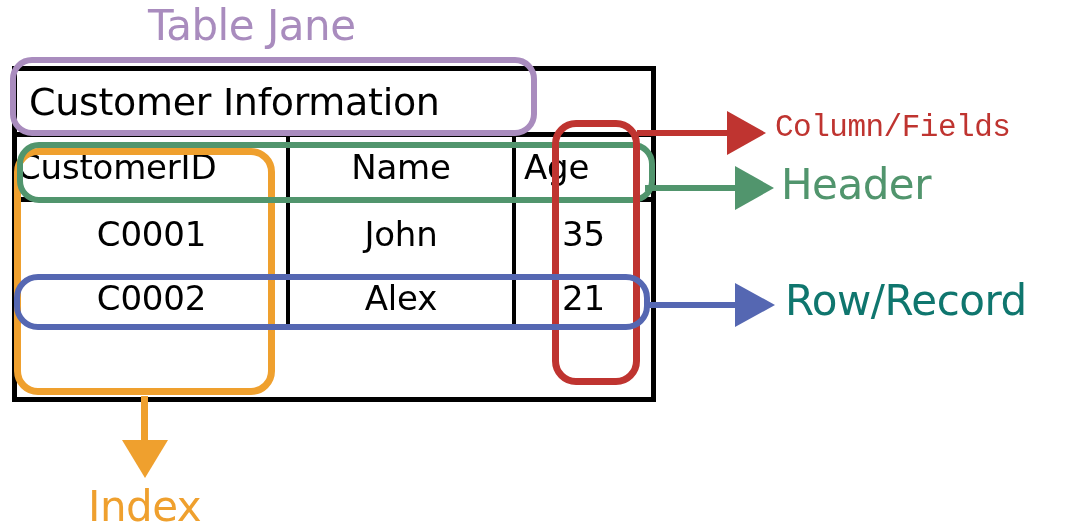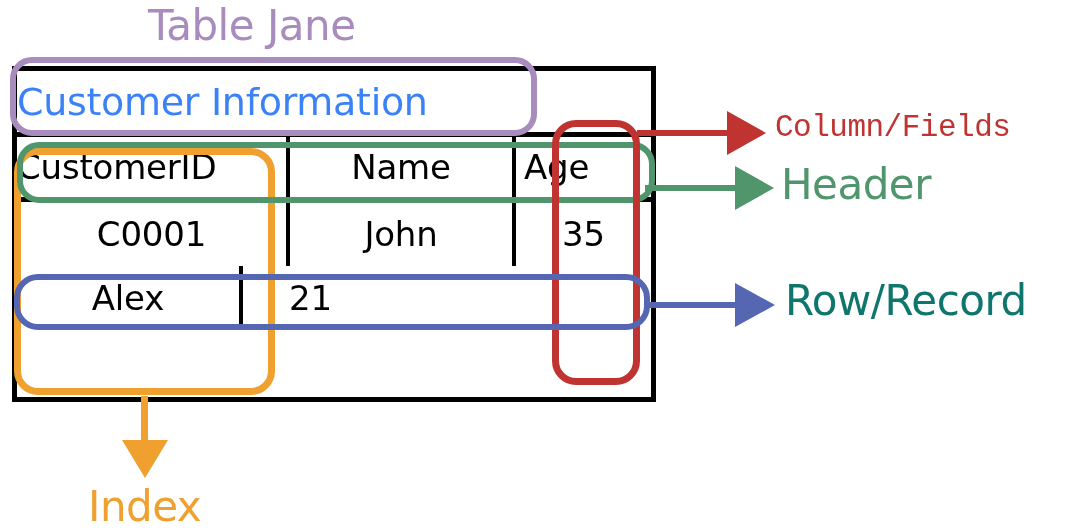--- a/index.html
+++ b/index.html
@@ -46,24 +46,24 @@
     left: 0;
     top: 0;
     width: 100%;
     height: 66px;
     border-bottom: 5px solid #000000;
     box-sizing: border-box;
     display: flex;
     align-items: center;
   }
   .title-text {
-    padding-left: 0;
+    padding-left: 12px;
     font-size: 38px;
     line-height: 42px;
-    color: #3b82f6;
+    color: #000000;
     white-space: nowrap;
     letter-spacing: -0.3px;
   }
 
   .grid {
     position: absolute;
     left: 0;
     top: 66px;
     right: 0;
     bottom: 0;
@@ -246,20 +246,21 @@
         <div class="cell c-age hdr">Age</div>
       </div>
 
       <div class="grid-row">
         <div class="cell c-id">C0001</div>
         <div class="cell c-name">John</div>
         <div class="cell c-age">35</div>
       </div>
 
       <div class="grid-row">
+        <div class="cell c-id">C0002</div>
         <div class="cell c-name">Alex</div>
         <div class="cell c-age">21</div>
       </div>
 
 
     </div>
   </div>
 
   <div class="anno-box box-tablename"></div>
   <div class="anno-box box-index"></div>

